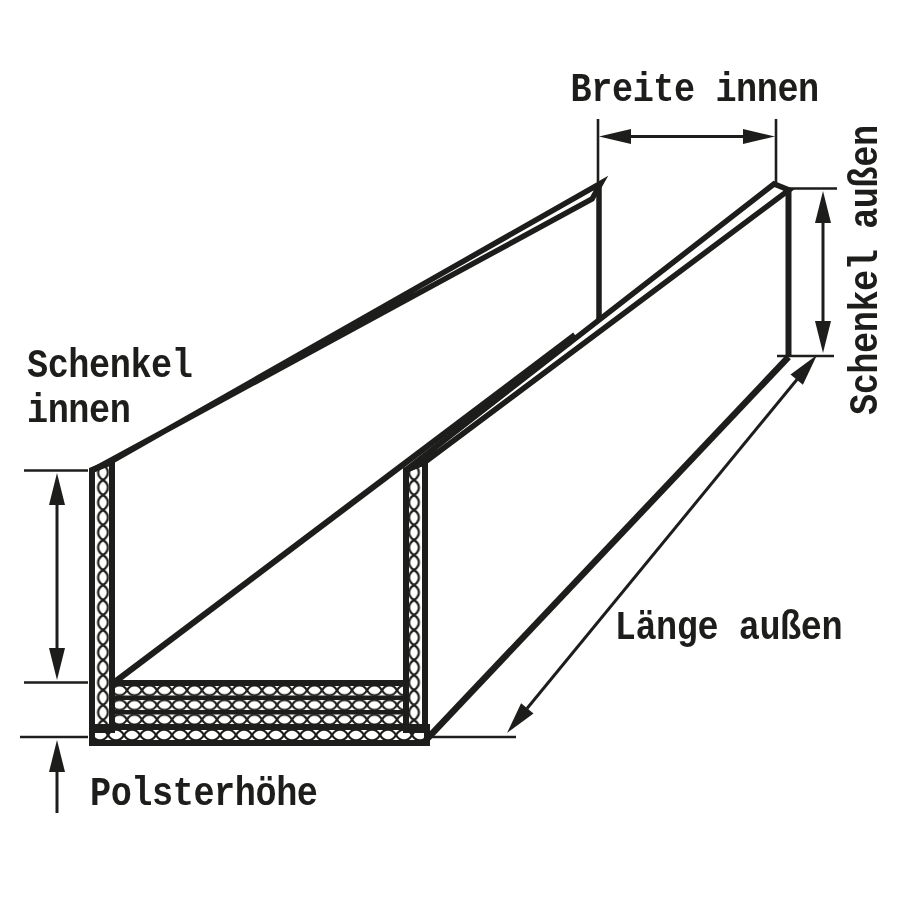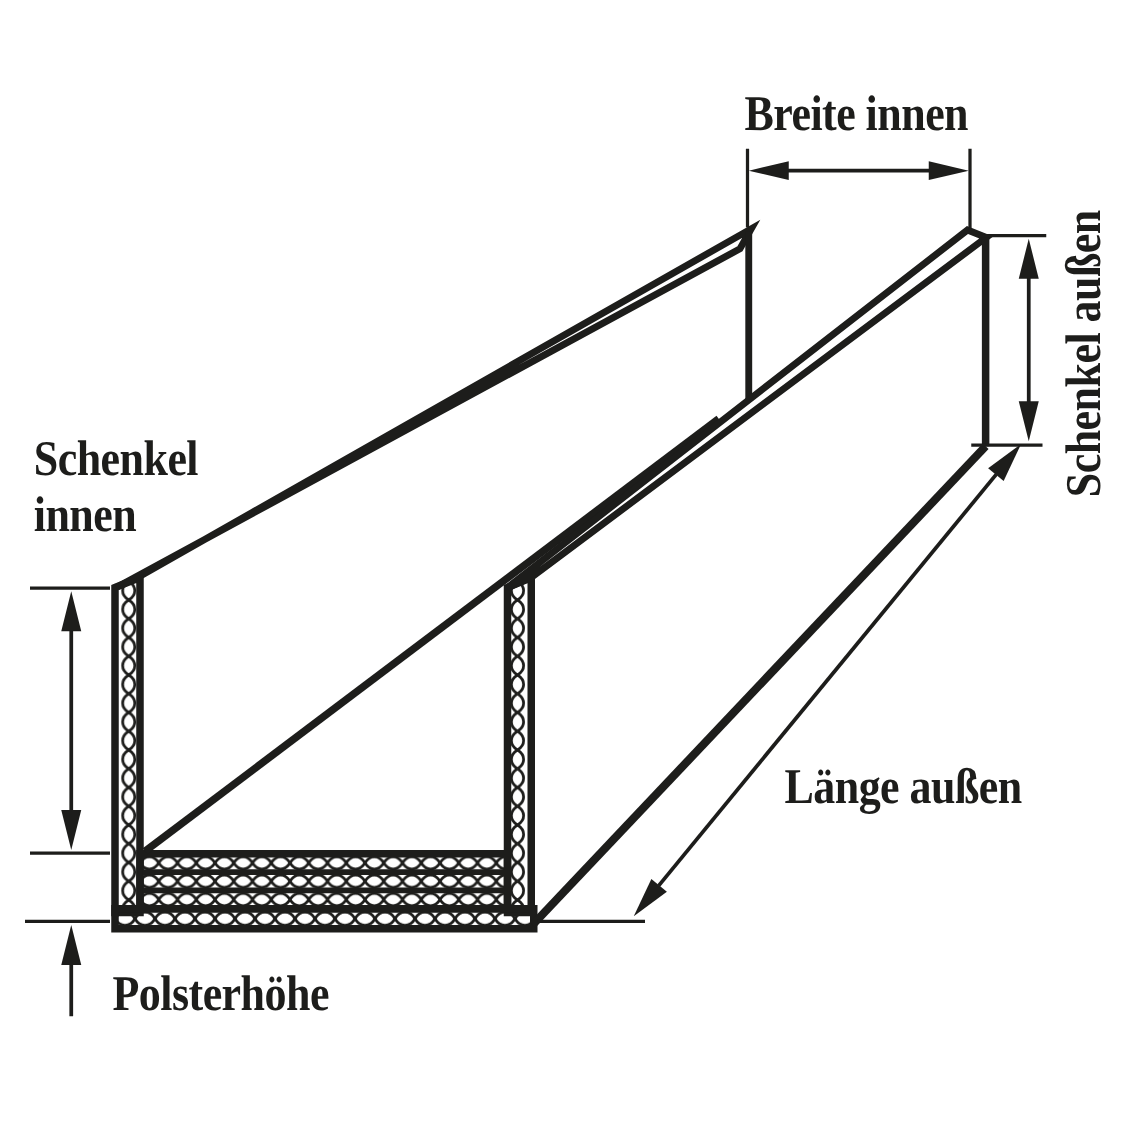--- a/index.html
+++ b/index.html
@@ -1,21 +1,21 @@
 <!DOCTYPE html>
 <html><head>
 <meta charset="utf-8">
 <style>
   html,body{margin:0;padding:0;background:#ffffff;}
   #stage{
     position:relative;
     width:900px;height:900px;
     background:#ffffff;
     overflow:hidden;
-    font-family:Liberation Serif, serif;
+    font-family:Liberation Mono, monospace;
   }
   #drawing{position:absolute;left:0;top:0;}
   .label{
     position:absolute;
     font-weight:700;
     font-size:40px;
     color:#1d1d1b;
     white-space:nowrap;
     line-height:45px;
     letter-spacing:-0.5px;

